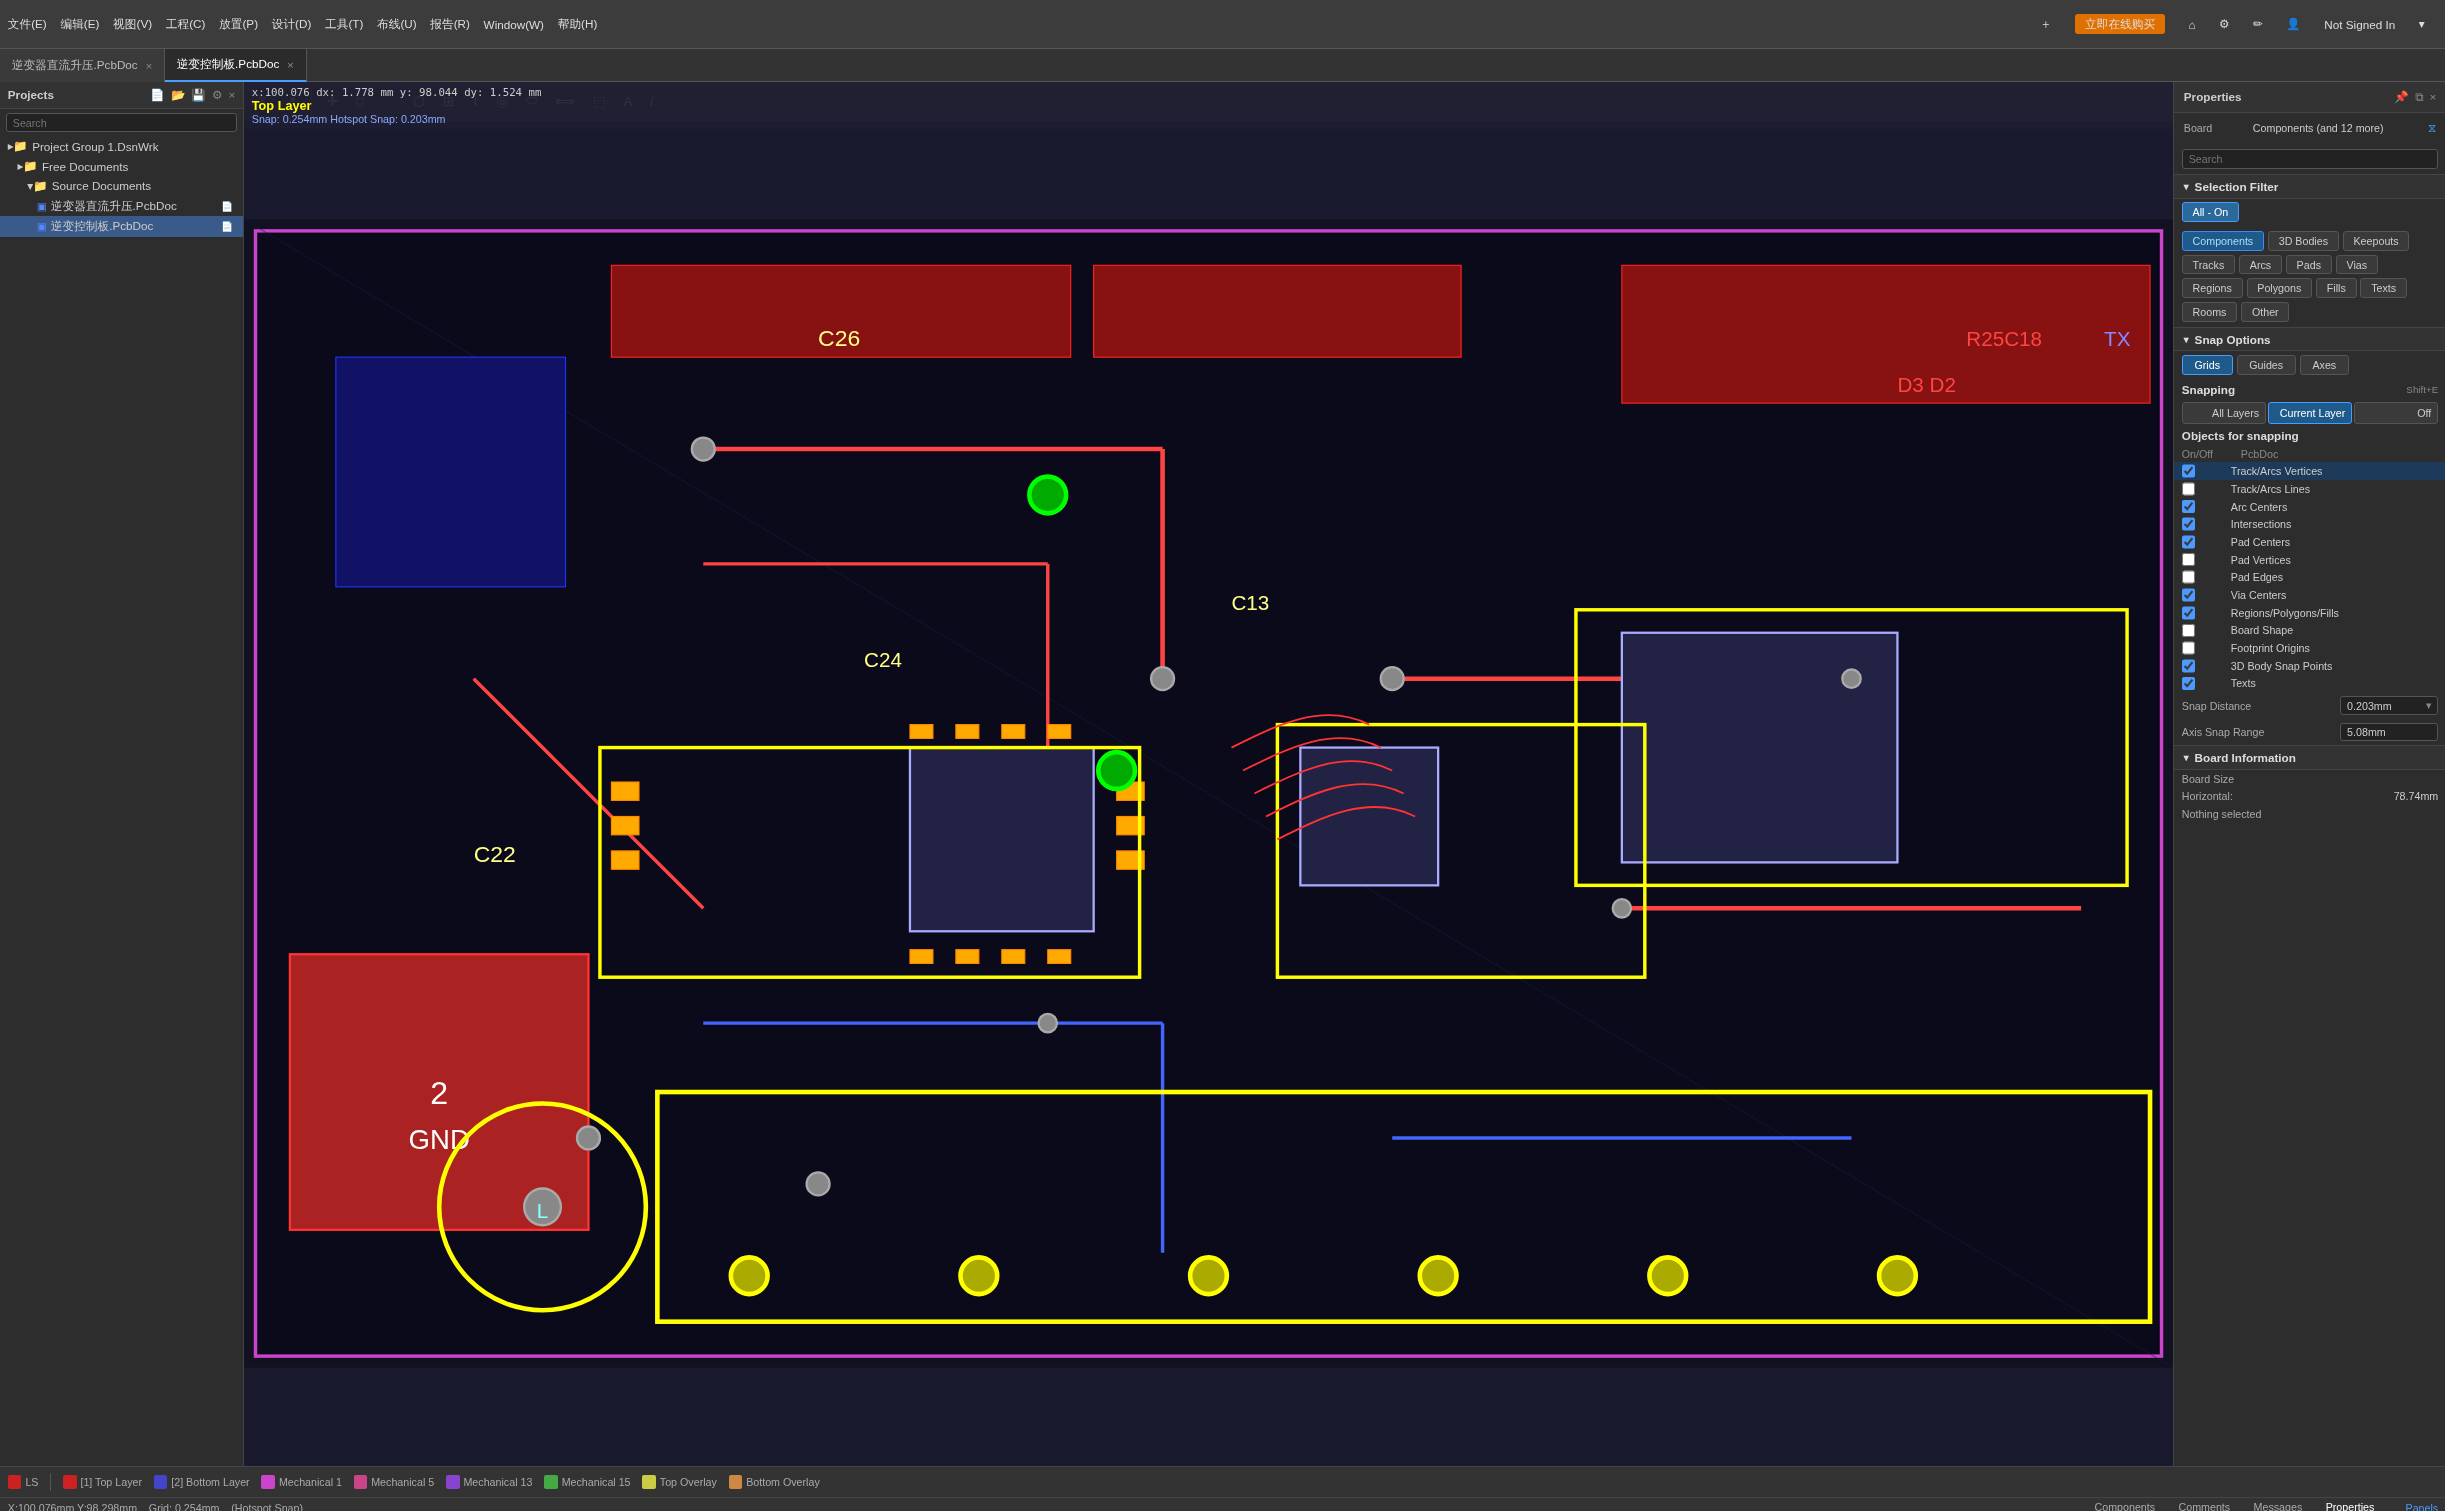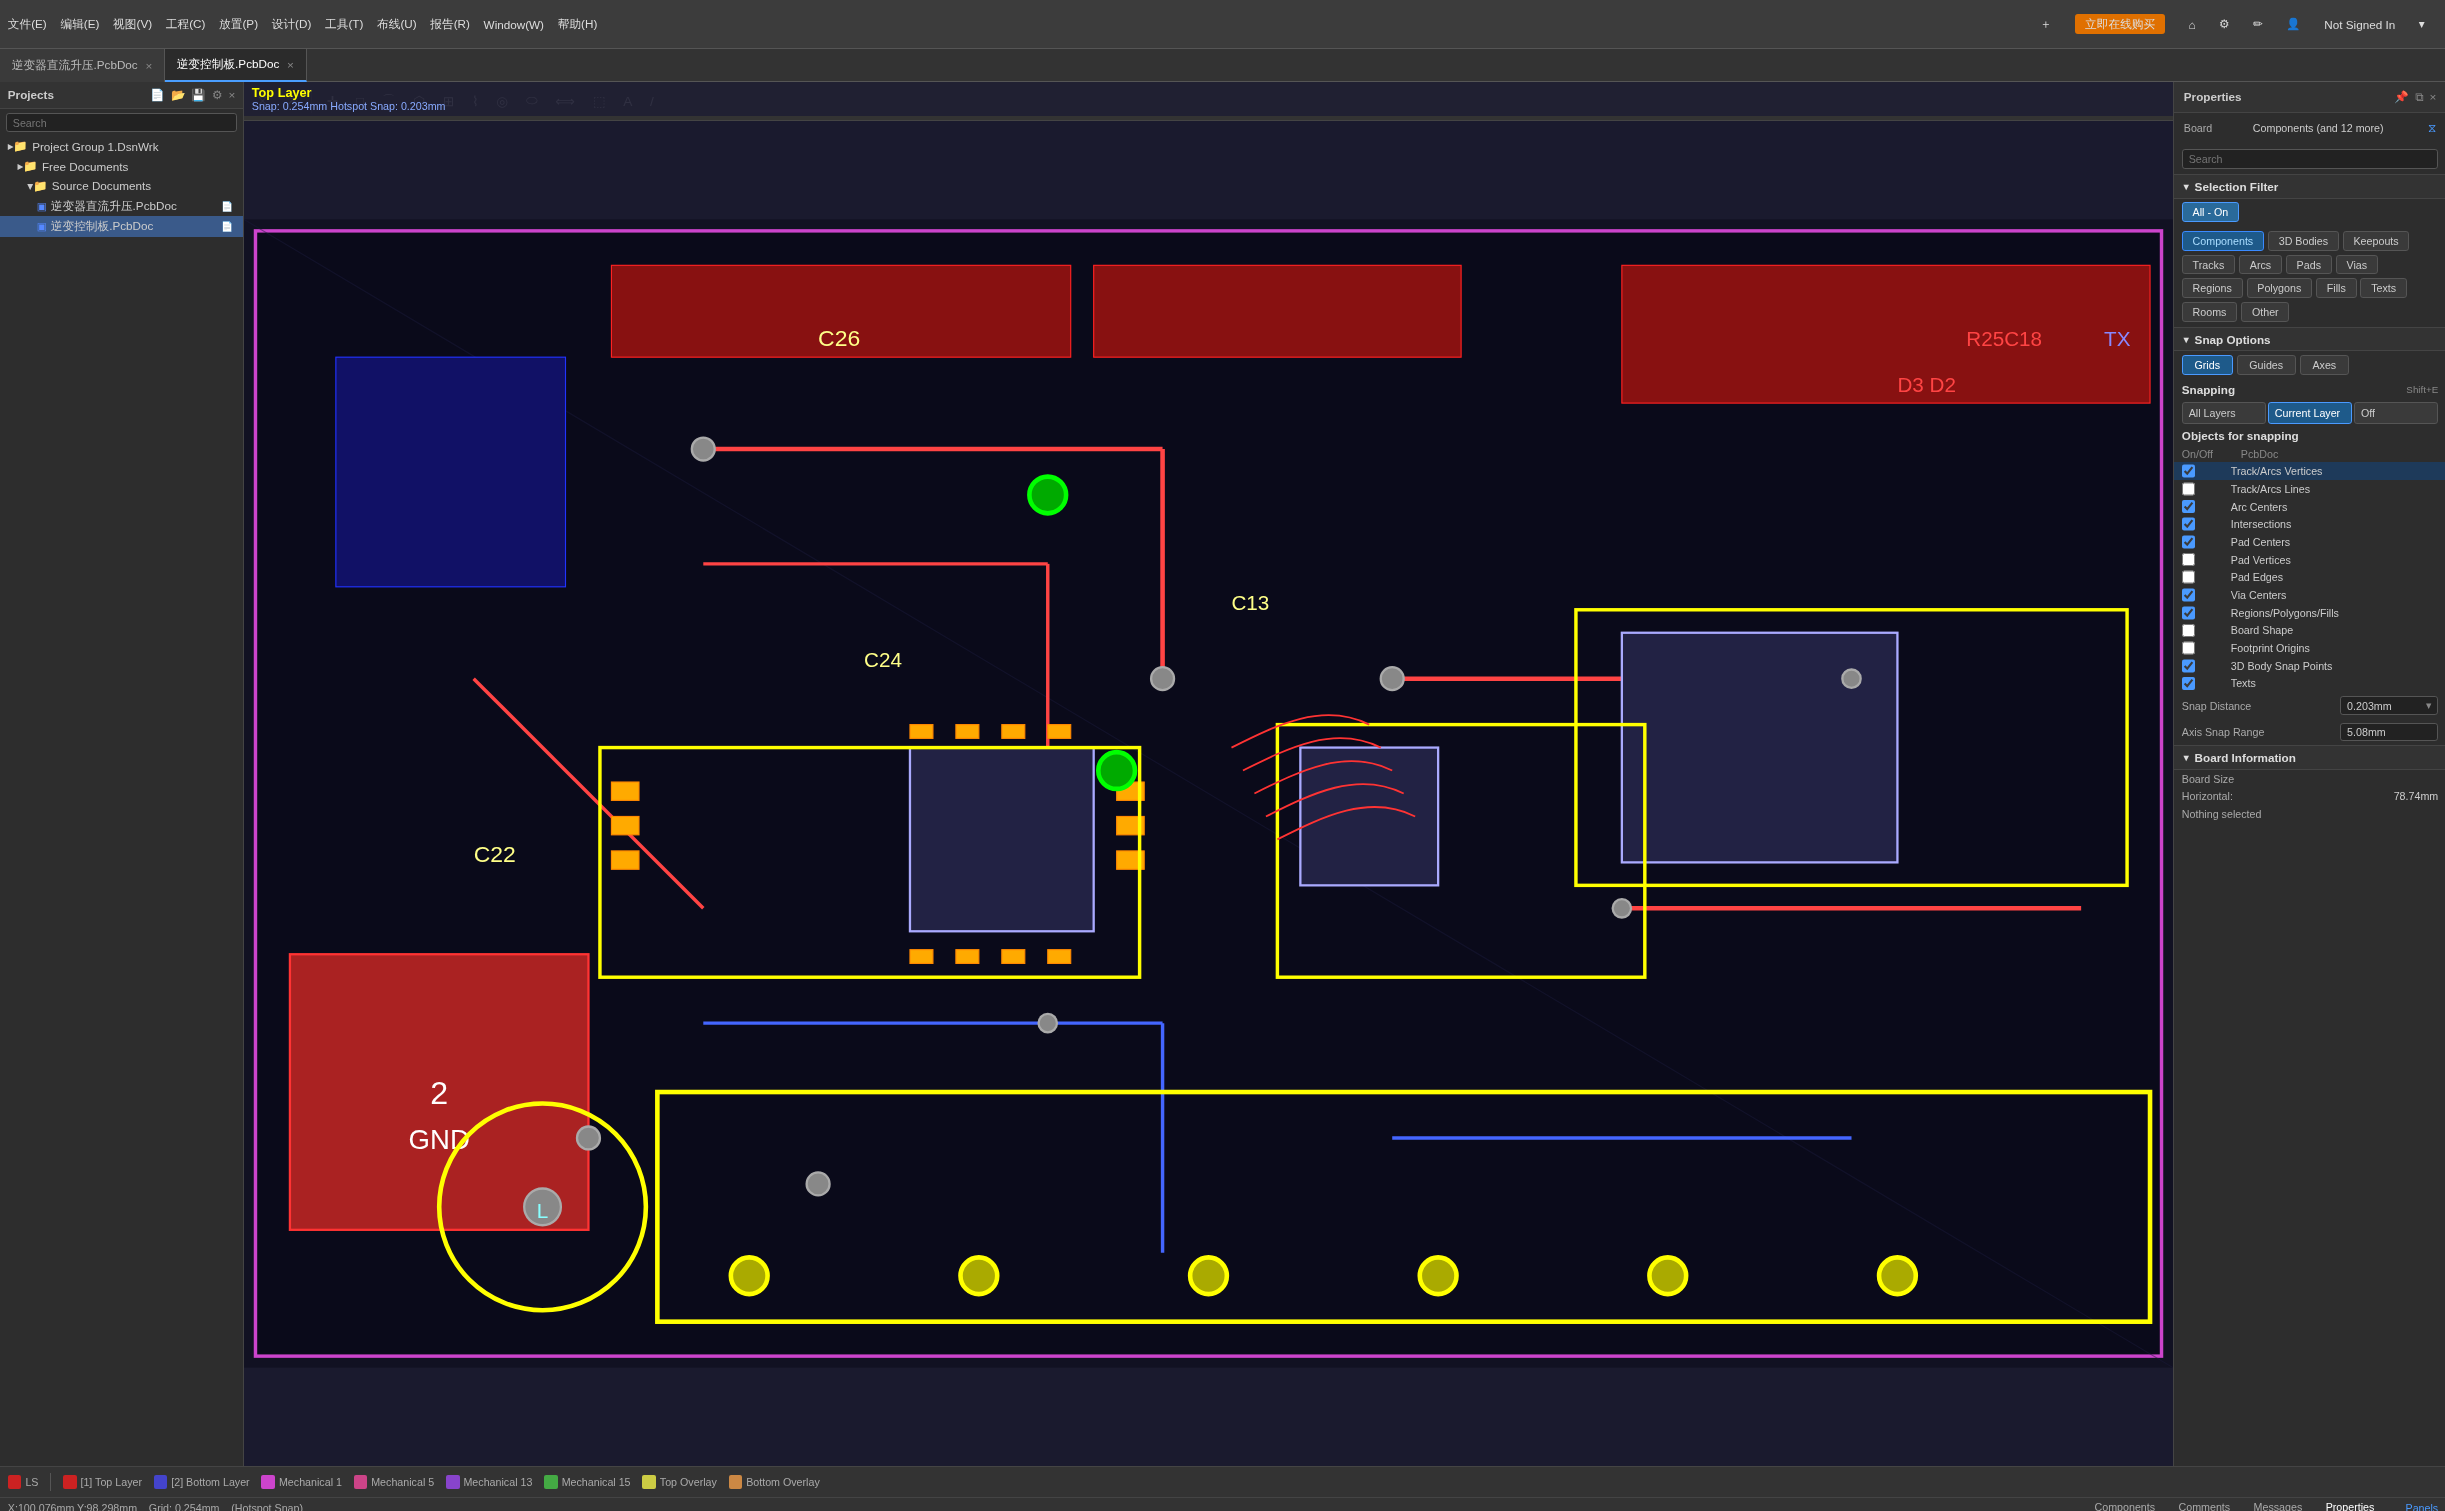--- a/index.html
+++ b/index.html
@@ -69,21 +69,21 @@
     
     .snap-btn-row { display: flex; gap: 3.9px; padding: 3.9px 7.8px; }
     .snap-btn { padding: 2.9px 11.7px; border-radius: 2.9px; font-size: 10.7px; cursor: pointer; border: 1px solid #555; background: #3a3a3a; color: #ccc; }
     .snap-btn.active { background: #1e5a8a; border-color: #4a9aff; color: #fff; }
 
     .snapping-row { display: flex; align-items: center; justify-content: space-between; padding: 3.9px 7.8px; }
     .snapping-label { font-size: 11.7px; font-weight: bold; color: #ddd; }
     .snapping-shortcut { font-size: 9.8px; color: #888; }
 
     .snap-mode-row { display: flex; gap: 2px; padding: 2px 7.8px; }
-    .snap-mode-btn { flex: 1; padding: 3.9px 5.9px; text-align: left; border-radius: 2.9px; font-size: 10.7px; cursor: pointer; border: 1px solid #555; background: #3a3a3a; color: #ccc; }
+    .snap-mode-btn { flex: 1; padding: 3.9px 5.9px; text-align: right; border-radius: 2.9px; font-size: 10.7px; cursor: pointer; border: 1px solid #555; background: #3a3a3a; color: #ccc; }
     .snap-mode-btn.active { background: #1e5a8a; border-color: #4a9aff; color: #fff; }
 
     .objects-for-snap { padding: 3.9px 7.8px 0; }
     .objects-for-snap .header { font-size: 11.7px; font-weight: bold; color: #ddd; margin-bottom: 3.9px; }
     .snap-table-header { display: grid; grid-template-columns: 59px 1fr; padding: 2px 7.8px; color: #888; font-size: 10.7px; }
     .snap-row { display: grid; grid-template-columns: 49px 1fr; align-items: center; padding: 2px 7.8px; }
     .snap-row.highlighted { background: #1e3a5a; }
     .snap-checkbox { width: 13.7px; height: 13.7px; accent-color: #4a9aff; }
     .snap-name { font-size: 10.7px; color: #ccc; }
 
@@ -204,20 +204,22 @@
       <span class="tool-btn">⌇</span>
       <span class="tool-btn">◎</span>
       <span class="tool-btn">⬭</span>
       <span class="tool-btn">⟺</span>
       <span class="tool-btn">⬚</span>
       <span class="tool-btn">A</span>
       <span class="tool-btn">/</span>
     </div>
 
     <div id="canvas-header">
+      <div class="coords">x:100.076  dx: 1.778 mm
+y: 98.044  dy: 1.524 mm</div>
       <div class="layer-name">Top Layer</div>
       <div class="snap-info">Snap: 0.254mm  Hotspot Snap: 0.203mm</div>
     </div>
 
     <div id="canvas-overlay">
       <svg id="pcb-render" viewBox="0 0 840 500" preserveAspectRatio="xMidYMid meet" style="font-size:12px">
 
         <rect x="0" y="0" width="840" height="500" fill="#111122"></rect>
 
         <rect x="5" y="5" width="830" height="490" fill="#0a0a1a" stroke="#cc44cc" stroke-width="1.5"></rect>

